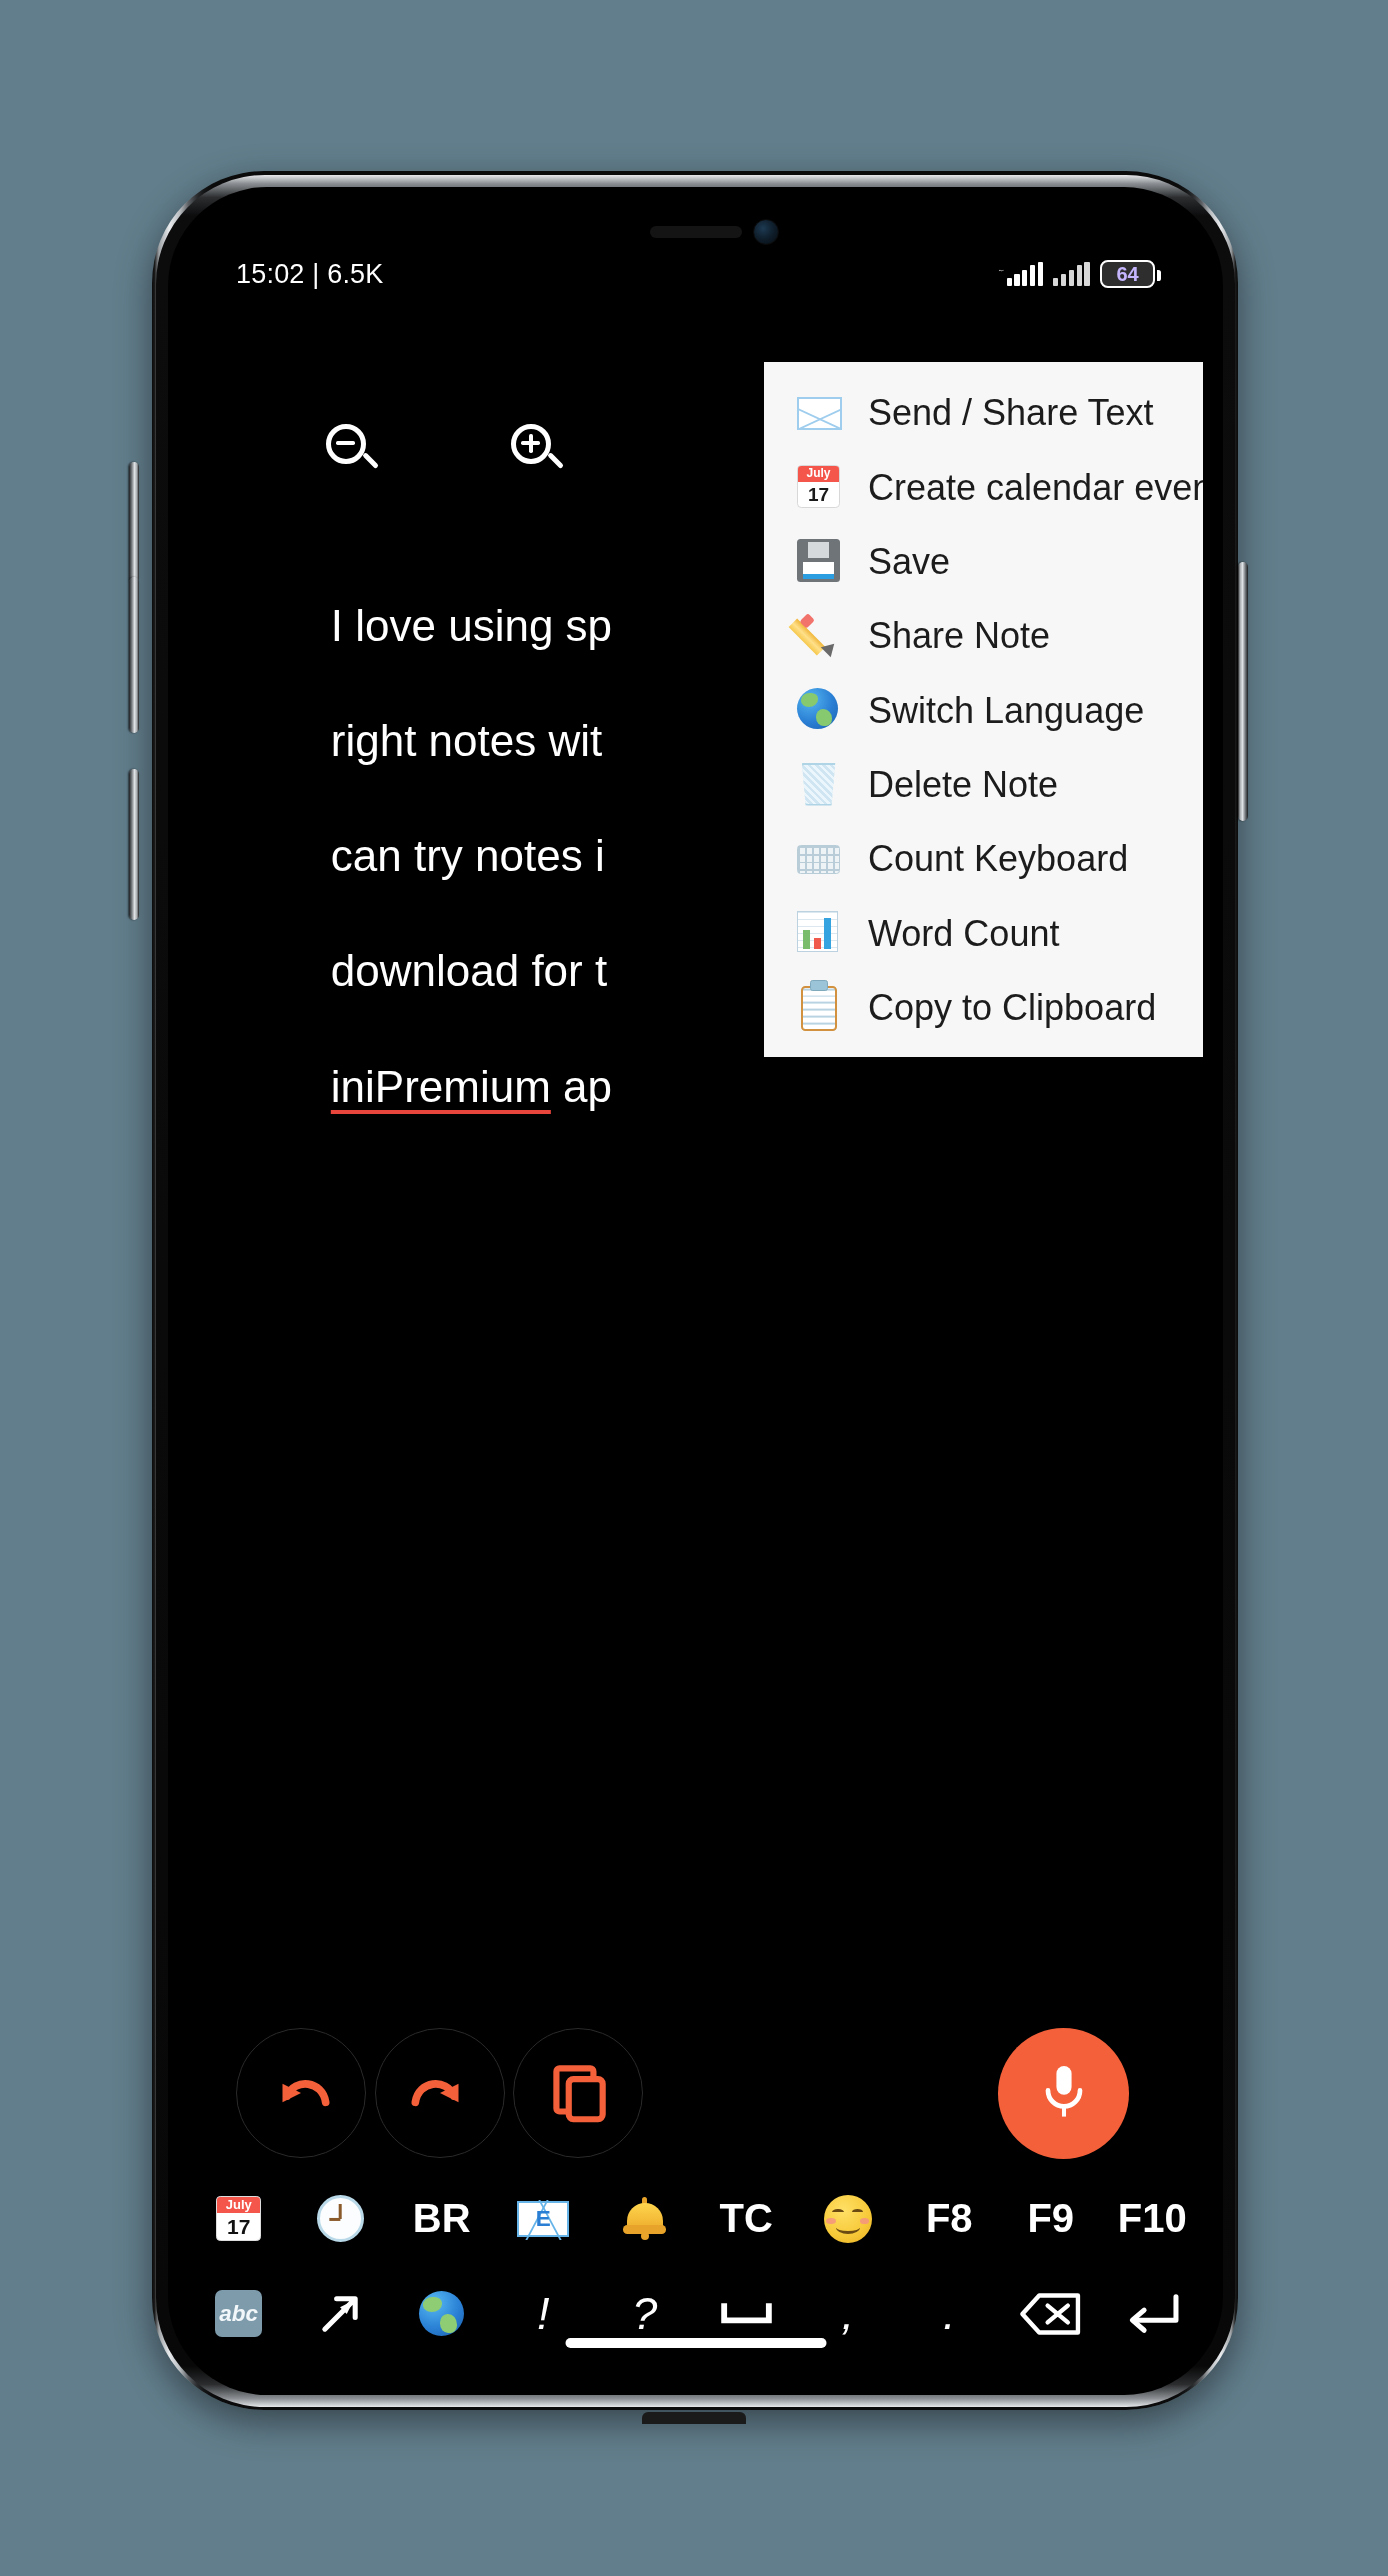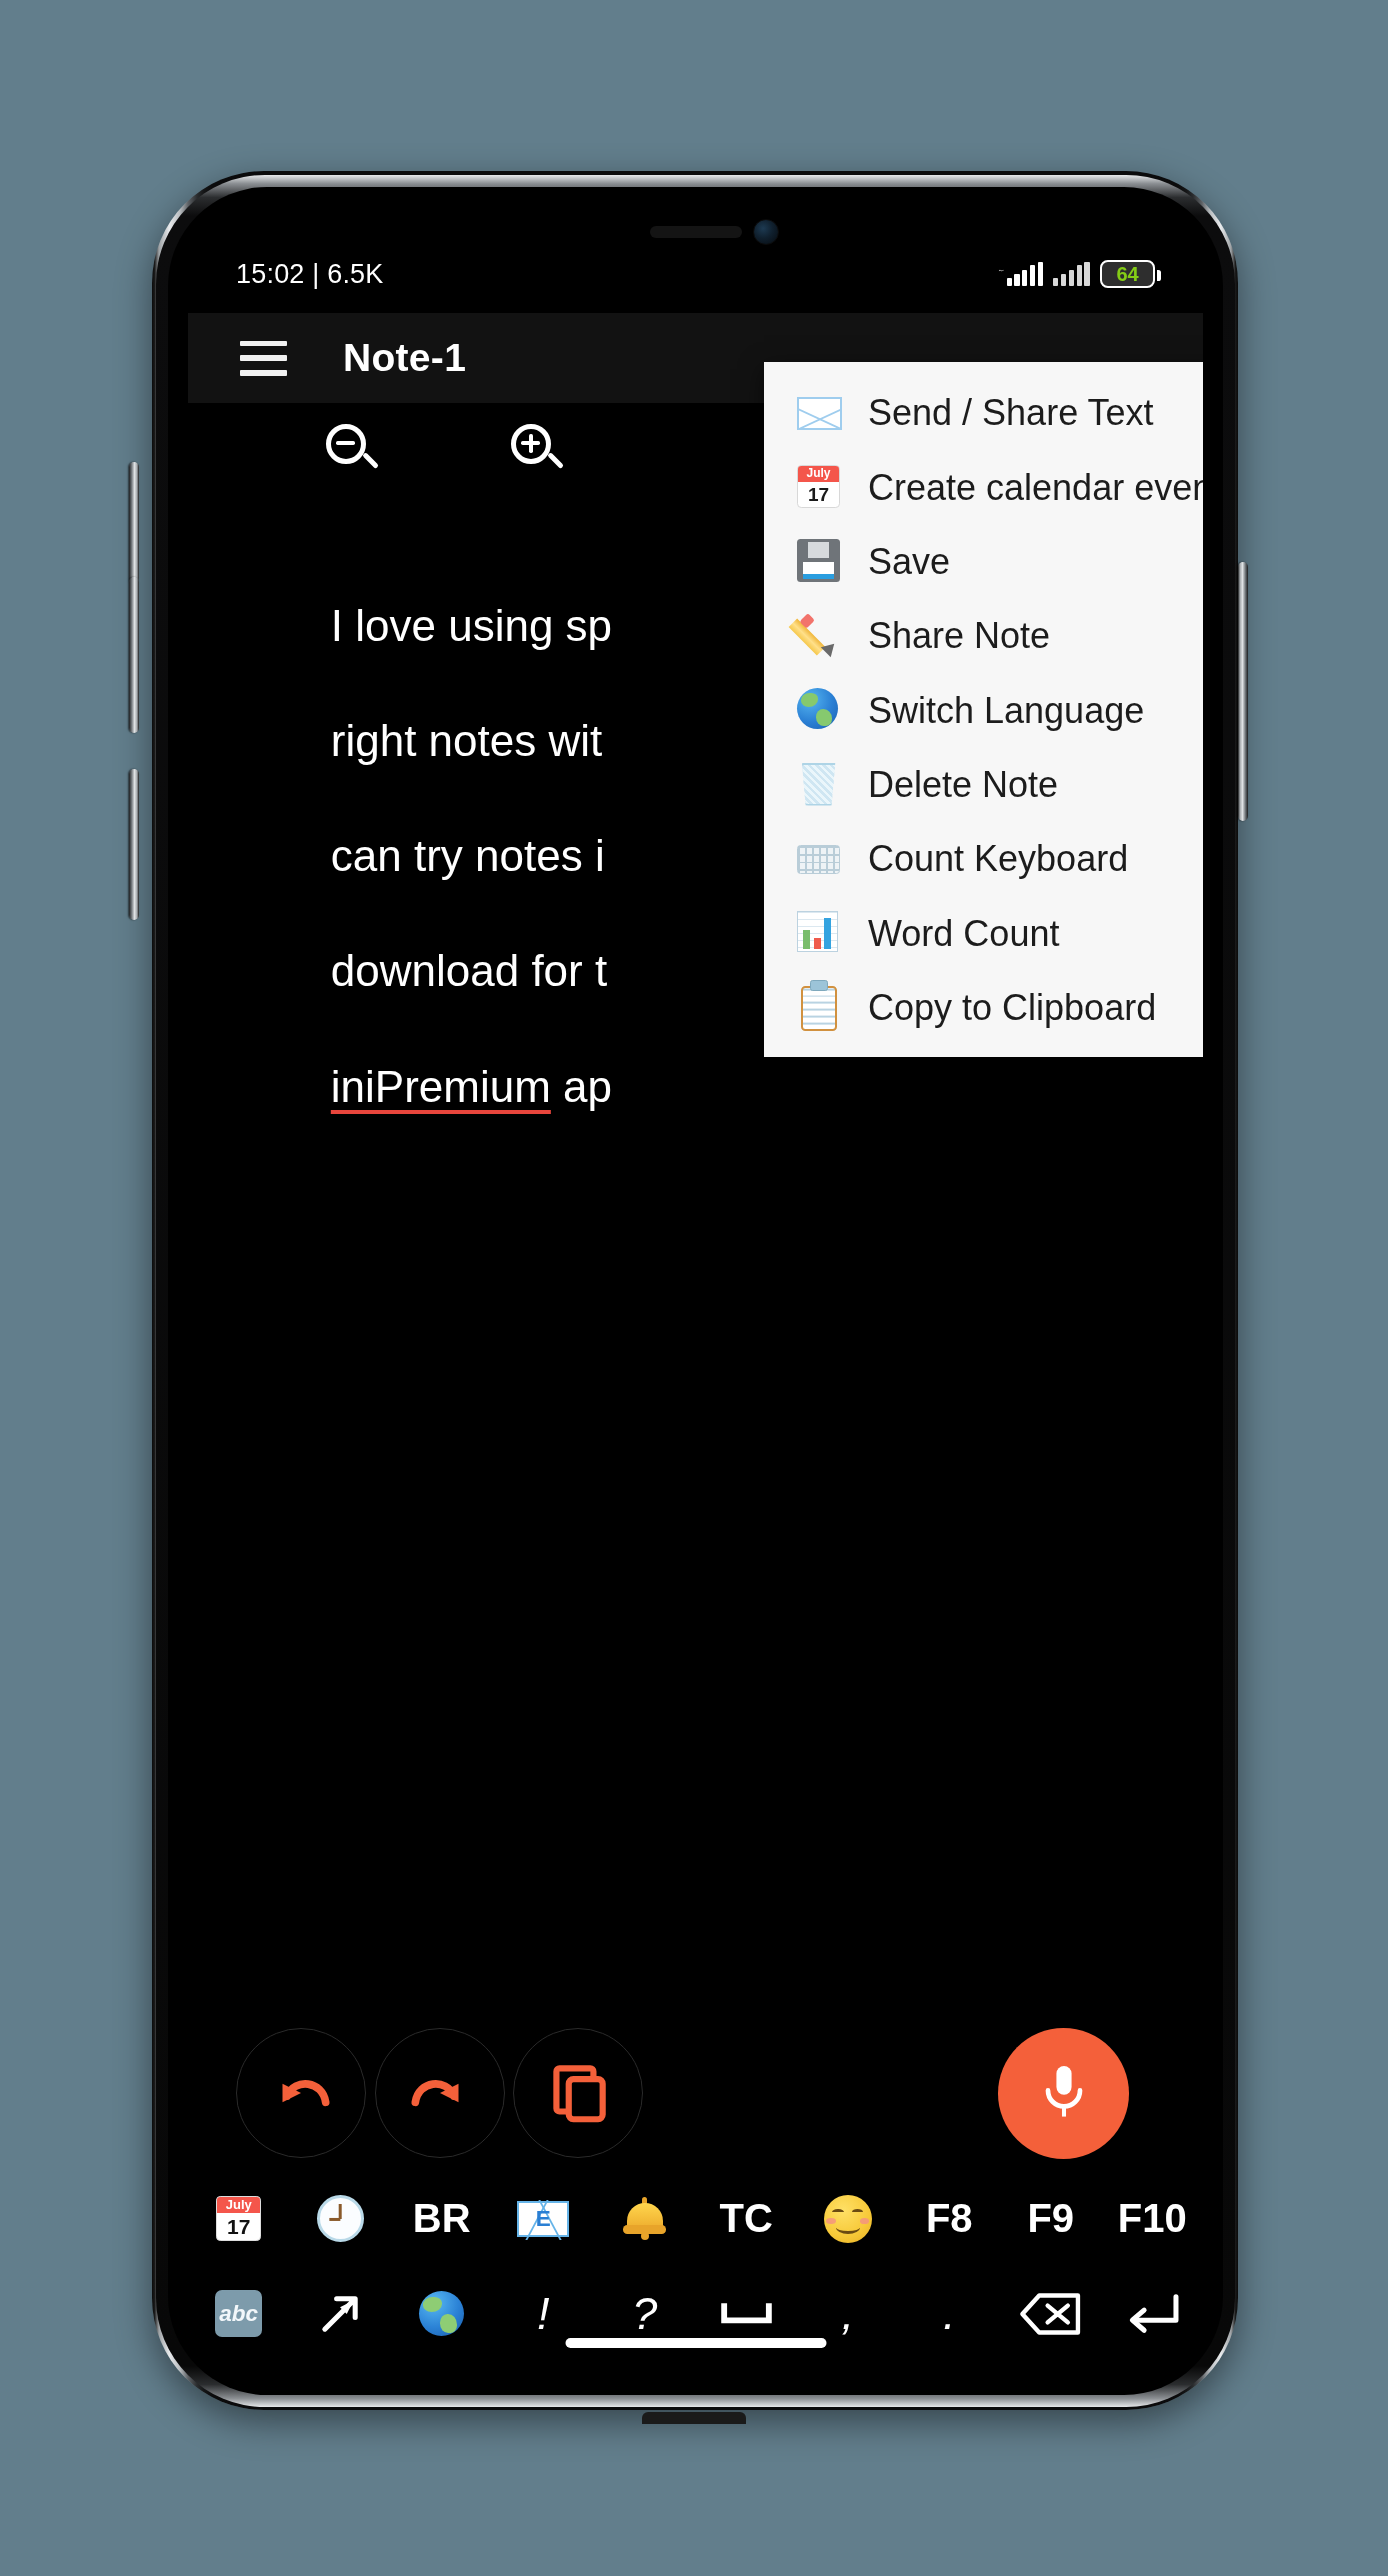--- a/index.html
+++ b/index.html
@@ -89,21 +89,21 @@
   .battery {
     position: relative; width: 55px; height: 28.5px;
     border: 2.6px solid #fff; border-radius: 7.8px;
     display: flex; align-items: center; justify-content: center;
     background: #2e2e2e;
   }
   .battery::after {
     content:""; position: absolute; right: -7.8px; top: 8.6px;
     width: 4.3px; height: 10.4px; background: #fff; border-radius: 0 2.6px 2.6px 0;
   }
-  .battery span { font-size: 20px; font-weight: 700; color: #84cc16; }
+  .battery span { font-size: 20px; font-weight: 700; color: #c4b5fd; }
 
   
   .appbar {
     position: absolute; left: 0; top: 109px; width: 100%; height: 90px;
     background: #121212; display: flex; align-items: center;
   }
   .hamburger { margin-left: 52px; width: 47px; height: 35px;
     display:flex; flex-direction: column; justify-content: space-between; cursor: pointer; }
   .hamburger i { display:block; height: 5.2px; background:#f2f2f2; border-radius: 0.9px; }
   .appbar-title {
@@ -352,28 +352,20 @@
             <i></i>
             <i></i>
             <i></i>
         </span>
         <span class="battery">
           <span>64</span>
         </span>
       </div>
     </div>
 
-    <div class="appbar">
-      <div class="hamburger">
-        <i></i>
-          <i></i>
-          <i></i>
-      </div>
-      <div class="appbar-title">Note-1</div>
-    </div>
 
     <div class="zoombar">
       <div class="zoom-btn zb-1">
         <span class="lens"></span>
           <span class="bar-h"></span>
           <span class="handle"></span>
       </div>
       <div class="zoom-btn zb-2">
         <span class="lens"></span>
           <span class="bar-h"></span>

